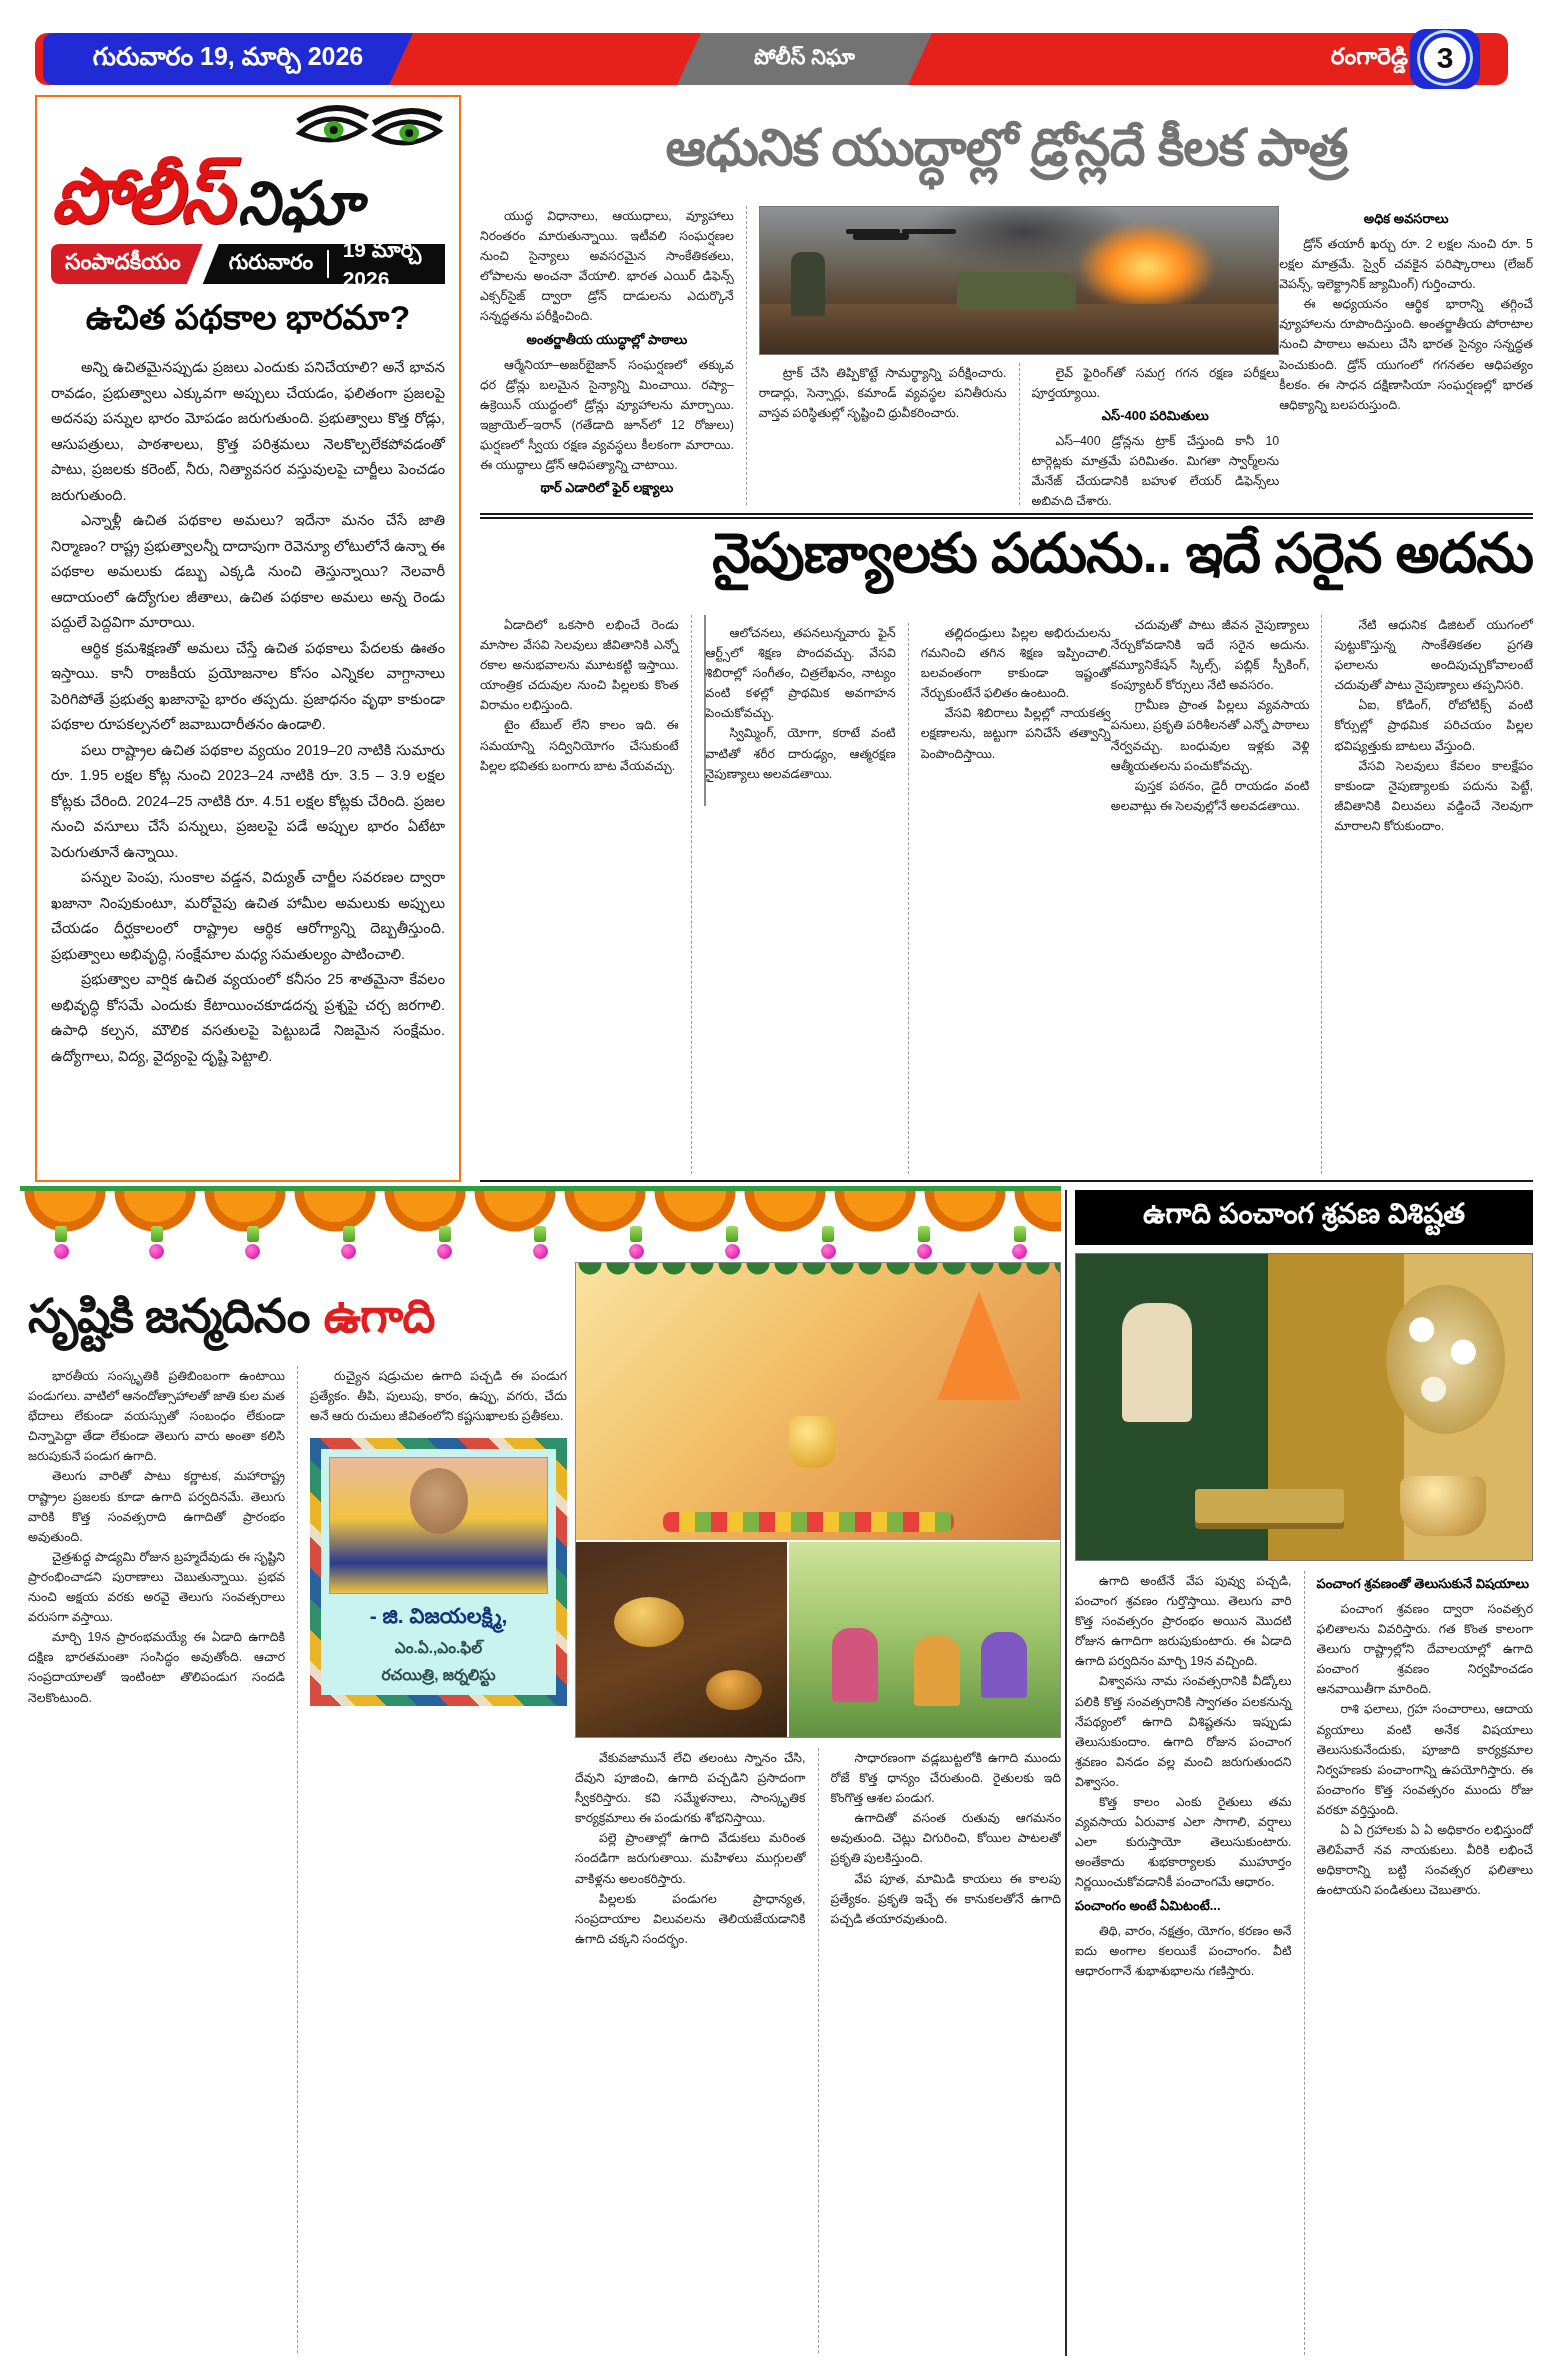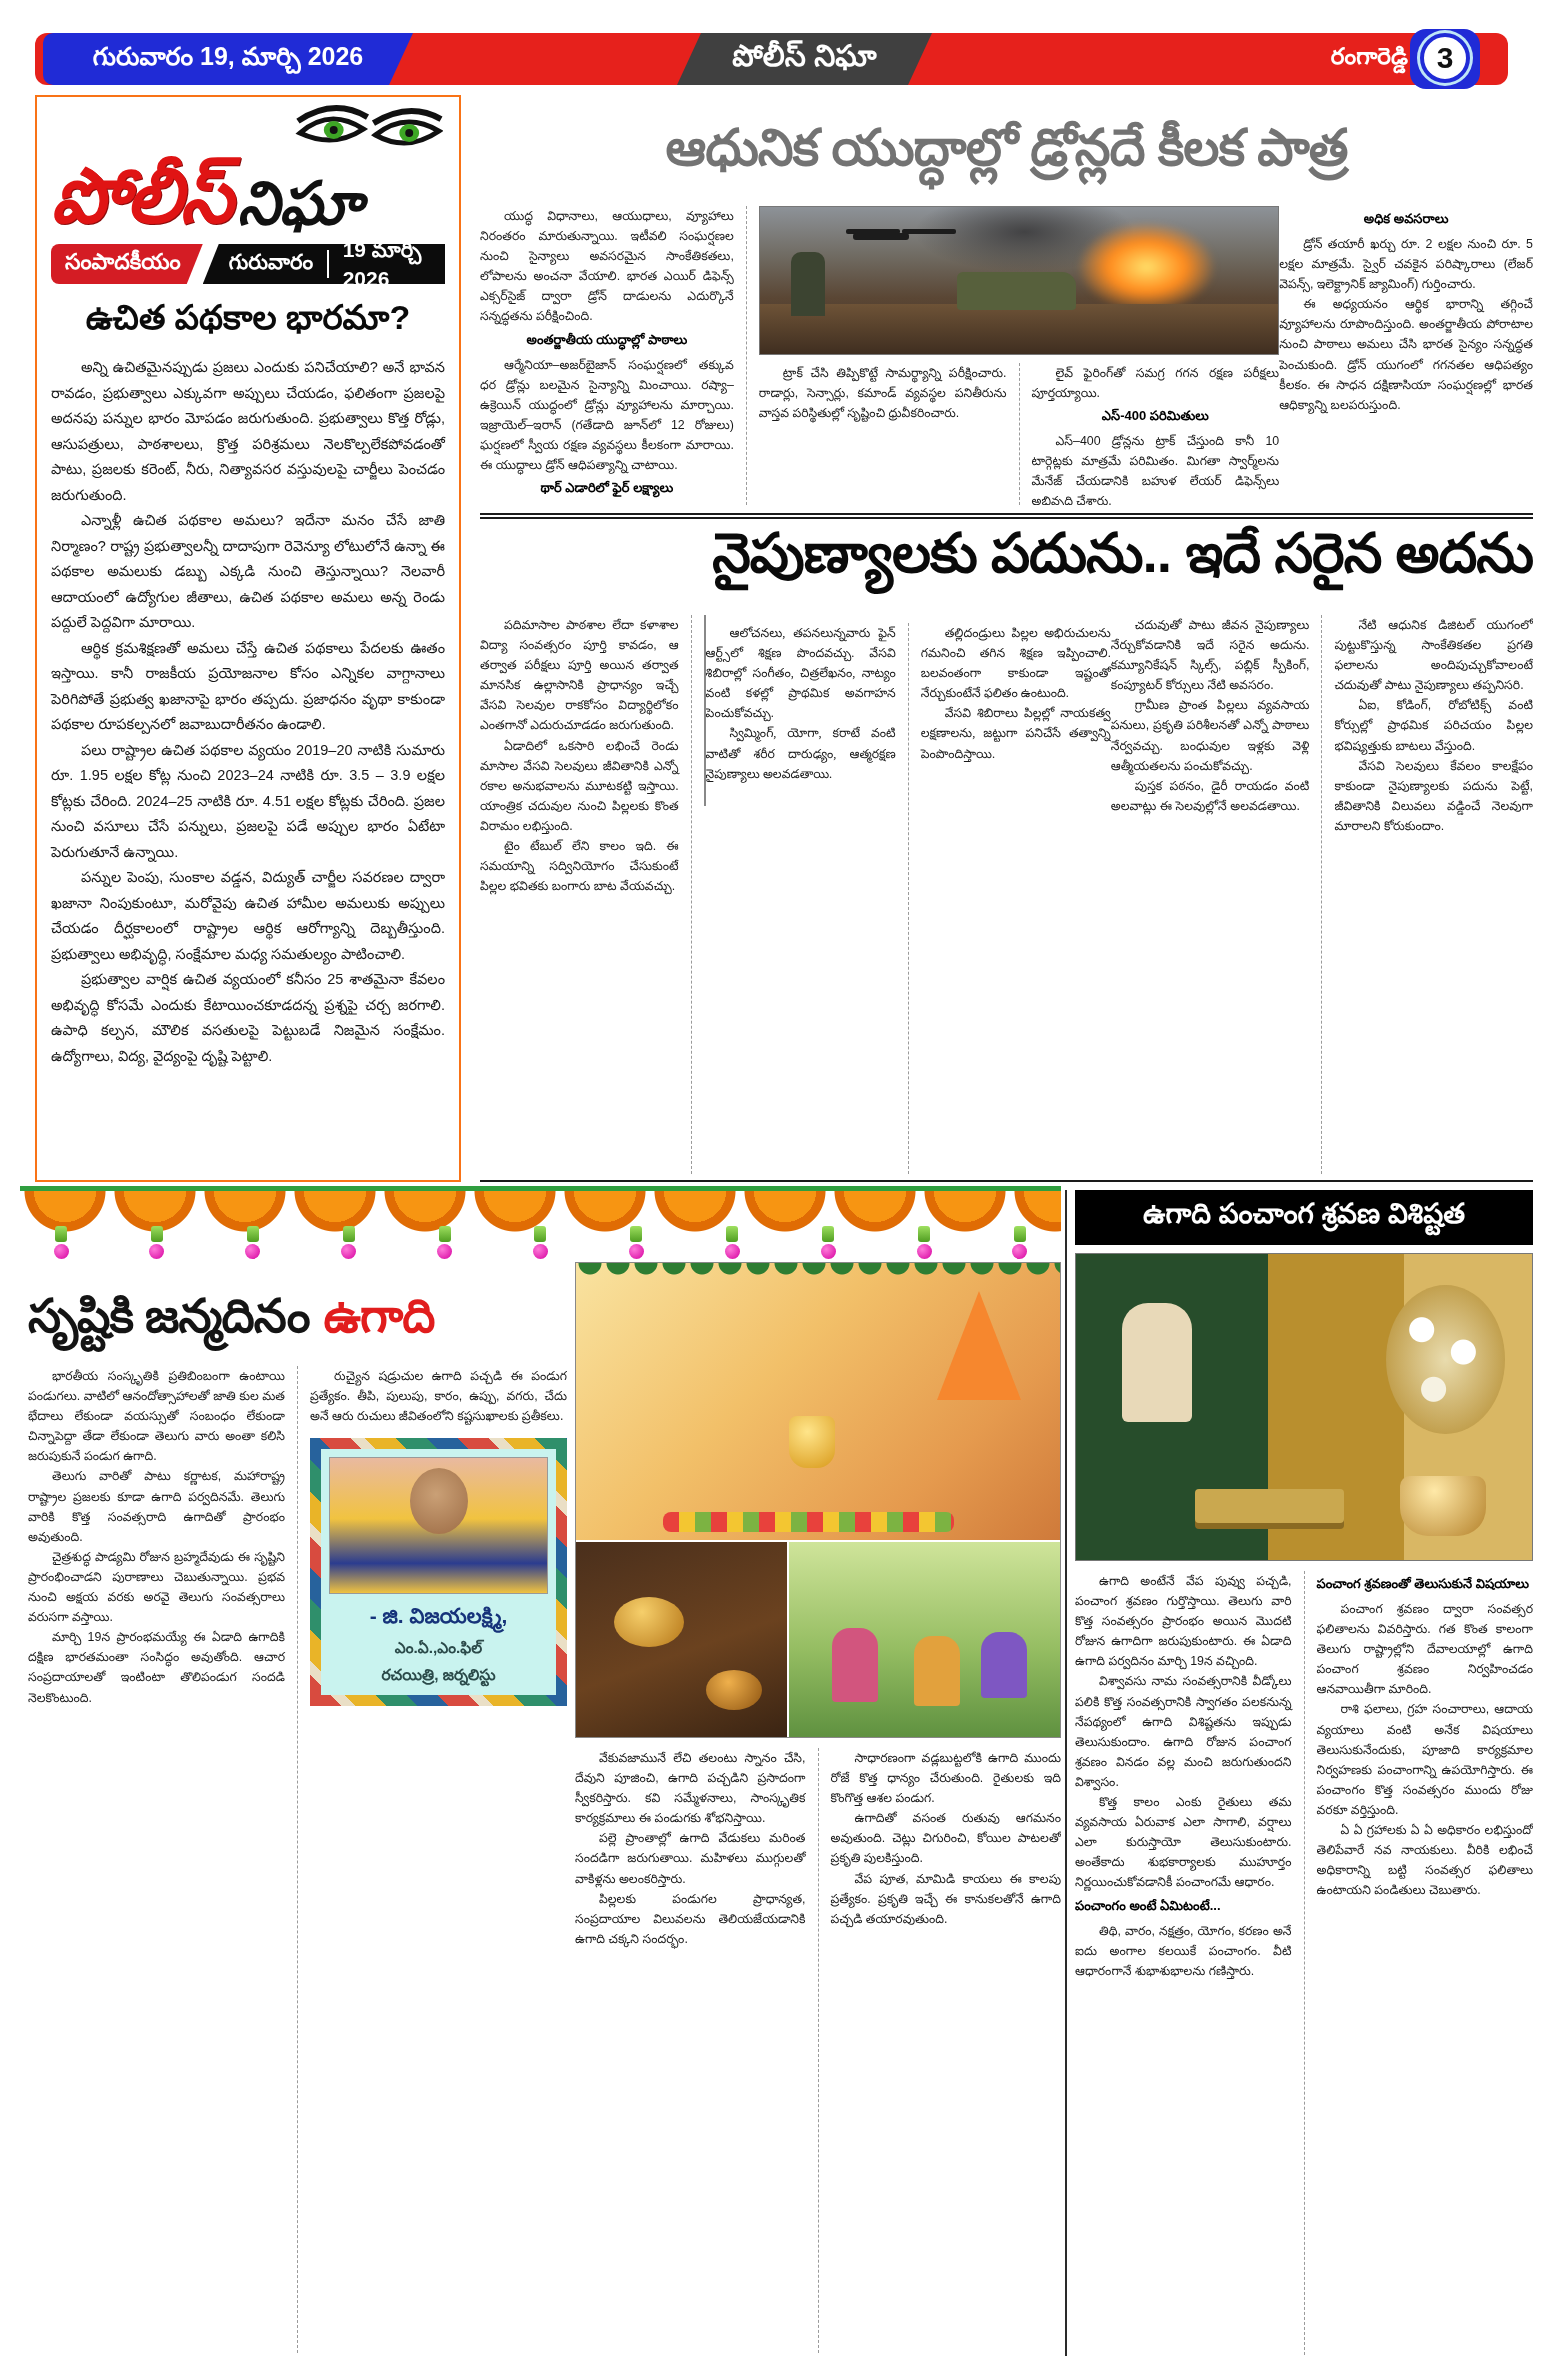--- a/index.html
+++ b/index.html
@@ -4,23 +4,23 @@
 <style>
   * { box-sizing: border-box; margin: 0; padding: 0; }
   html,body { width:1542px; height:2379px; background:#ffffff; position:relative;
     font-family:"Liberation Sans","DejaVu Sans",sans-serif; color:#141414; }
 
   
   .topbar{position:absolute;left:35px;top:33px;width:1473px;height:52px;background:#e6211c;border-radius:12px;}
   .tb-left{position:absolute;left:8px;top:0;height:100%;width:370px;background:#202bd6;
     clip-path:polygon(0 0,100% 0,calc(100% - 24px) 100%,0 100%);border-radius:10px 0 0 10px;
     display:flex;align-items:center;justify-content:center;color:#fff;font-weight:bold;font-size:25px;}
-  .tb-center{position:absolute;left:642px;top:0;height:100%;width:255px;background:#404040;
+  .tb-center{position:absolute;left:642px;top:0;height:100%;width:255px;background:#737373;
     clip-path:polygon(24px 0,100% 0,calc(100% - 24px) 100%,0 100%);
-    display:flex;align-items:center;justify-content:center;color:#fff;font-weight:bold;font-size:30px;}
+    display:flex;align-items:center;justify-content:center;color:#fff;font-weight:bold;font-size:21px;}
   .tb-right{position:absolute;right:100px;top:0;height:100%;display:flex;align-items:center;
     color:#fff;font-weight:bold;font-size:23px;}
   .tb-bluecap{position:absolute;right:28px;top:-4px;width:70px;height:60px;background:#202bd6;border-radius:16px;}
   .pagenum{position:absolute;right:38px;top:0px;width:50px;height:50px;background:#fff;border:4px solid #202bd6;
     border-radius:50%;display:flex;align-items:center;justify-content:center;font-size:30px;font-weight:bold;color:#111;
     box-shadow:0 0 0 3px #bfe6f7;}
 
   
   .edbox{position:absolute;left:35px;top:95px;width:426px;height:1087px;border:2px solid #f97316;padding:10px 14px;}
   .logo-row{display:flex;align-items:flex-end;height:127px;position:relative;}
@@ -235,21 +235,20 @@
         <p>ఈ అధ్యయనం ఆర్థిక భారాన్ని తగ్గించే వ్యూహాలను రూపొందిస్తుంది. అంతర్జాతీయ పోరాటాల నుంచి పాఠాలు అమలు చేసి భారత సైన్యం సన్నద్ధత పెంచుకుంది. డ్రోన్ యుగంలో గగనతల ఆధిపత్యం కీలకం. ఈ సాధన దక్షిణాసియా సంఘర్షణల్లో భారత ఆధిక్యాన్ని బలపరుస్తుంది.</p>
       </div>
   </div>
 </div>
 <div class="rule-double"></div>
 
 <div class="skills">
   <div class="skills-headline">నైపుణ్యాలకు పదును.. ఇదే సరైన అదను</div>
   <div class="skills-body cols news">
     <div class="col">
-        <p>పదిమాసాల పాఠశాల లేదా కళాశాల విద్యా సంవత్సరం పూర్తి కావడం, ఆ తర్వాత పరీక్షలు పూర్తి అయిన తర్వాత మానసిక ఉల్లాసానికి ప్రాధాన్యం ఇచ్చే వేసవి సెలవుల రాకకోసం విద్యార్థిలోకం ఎంతగానో ఎదురుచూడడం జరుగుతుంది.</p>
         <p>ఏడాదిలో ఒకసారి లభించే రెండు మాసాల వేసవి సెలవులు జీవితానికి ఎన్నో రకాల అనుభవాలను మూటకట్టి ఇస్తాయి. యాంత్రిక చదువుల నుంచి పిల్లలకు కొంత విరామం లభిస్తుంది.</p>
         <p>టైం టేబుల్ లేని కాలం ఇది. ఈ సమయాన్ని సద్వినియోగం చేసుకుంటే పిల్లల భవితకు బంగారు బాట వేయవచ్చు.</p>
       </div>
     <div class="skills-mid">
       <div class="kids-img">
         <div class="kids-blur"></div>
         <div class="kids-kid1"></div>
         <div class="kids-kid2"></div>
         <div class="kids-blocks"></div>
       </div>

